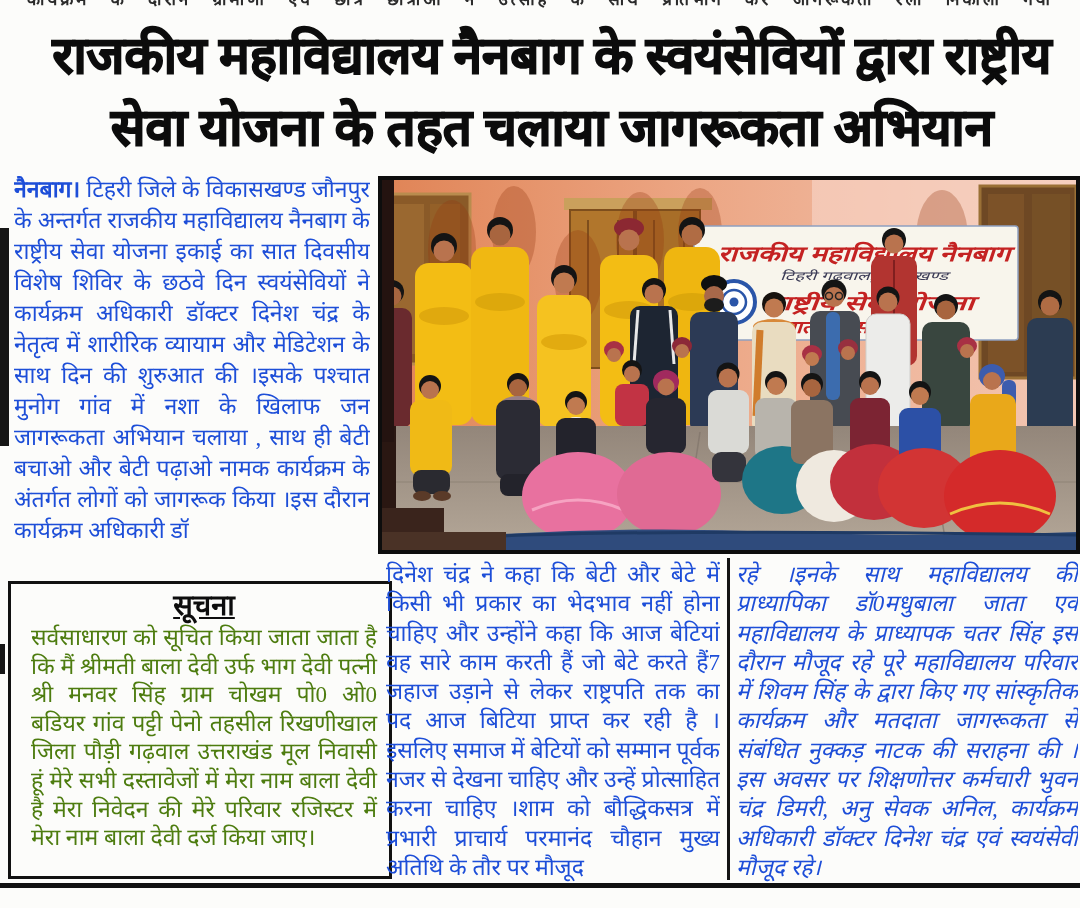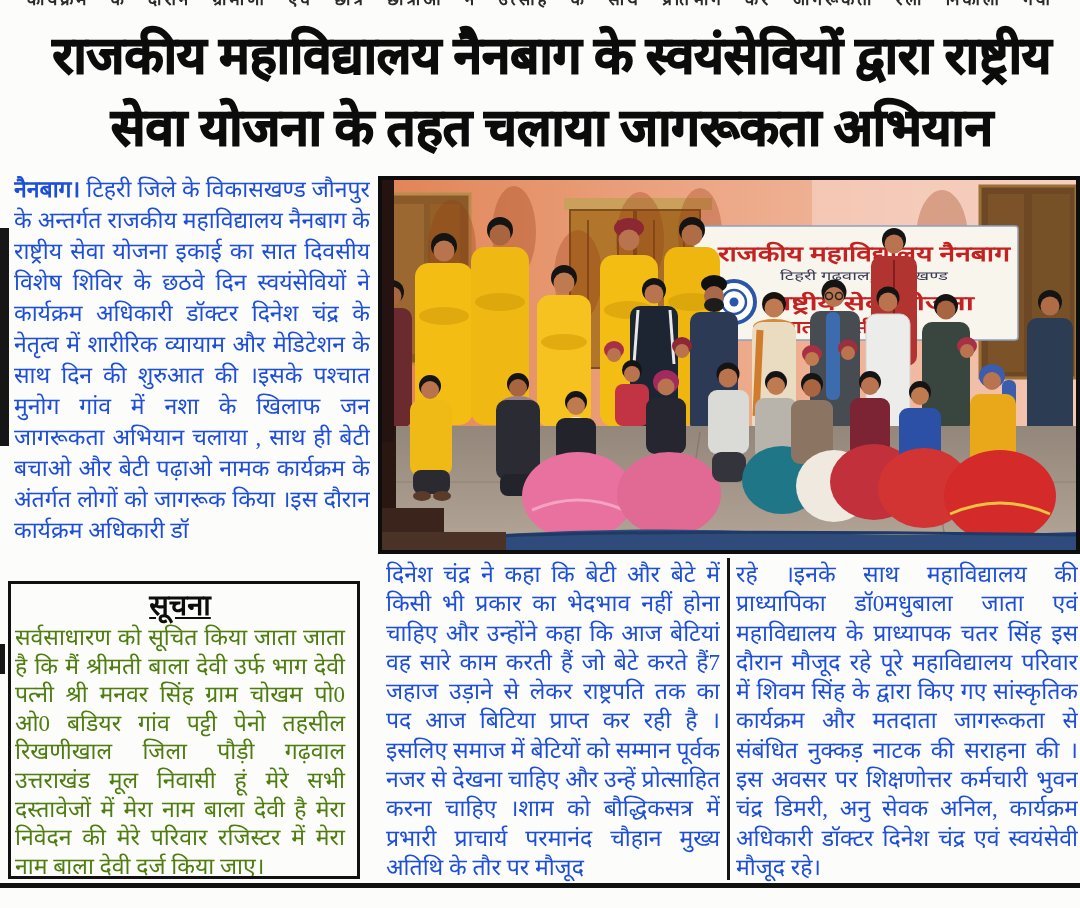--- a/index.html
+++ b/index.html
@@ -27,43 +27,43 @@
     font-size:51px; line-height:72px; font-weight:bold; color:#0c0c0c;
     -webkit-text-stroke:1.4px #0c0c0c;
   }
   
   .col{
     position:absolute; text-align:justify; overflow:hidden;
     font-size:23px; color:#1d4ed8;
   }
   .col-left{left:14px; top:174px; width:356px; height:378px; line-height:31px;}
   .col-mid{left:386px; top:560px; width:334px; height:324px; line-height:29.3px;}
-  .col-right{left:736px; top:560px; width:342px; height:324px; line-height:29.3px;}
+  .col-right{left:736px; top:560px; width:342px; height:324px; line-height:29.3px;font-style:italic;}
   .dateline{font-weight:bold;}
   
   .edge-bar{position:absolute; background:#161616;}
   .vrule{position:absolute; width:2.5px; background:#141414;}
   .hrule{position:absolute; height:4.5px; background:#111;}
   
   .notice{
-    position:absolute; left:8px; top:581px; width:352px; height:298px;
-    border:3px solid #111; box-sizing:border-box; padding:2px 12px 0 4px;
+    position:absolute; left:8px; top:581px; width:384px; height:298px;
+    border:3px solid #111; box-sizing:border-box; padding:2px 12px 0 20px;
     overflow:hidden;
   }
   .notice-title{
     text-align:center; font-weight:bold; font-size:29px; line-height:38px;
     text-decoration:underline; color:#0d0d0d;
   }
   .notice-body{
     text-align:justify; font-size:23px; line-height:28.6px; color:#4d7c0f;
   }
   
   .photo{
     position:absolute; left:378px; top:176px; width:702px; height:378px;
-    border:4px solid #0d0d0d; box-sizing:border-box; background:#bef264;
+    border:4px solid #0d0d0d; box-sizing:border-box; background:#bef264;font-style:italic;
   }
   .photo svg{display:block;}
   svg text{font-family:"Liberation Serif","DejaVu Serif",serif;}
 </style>
 </head>
 <body>
 
 <div id="canvas">
 
   <div class="top-strip">

